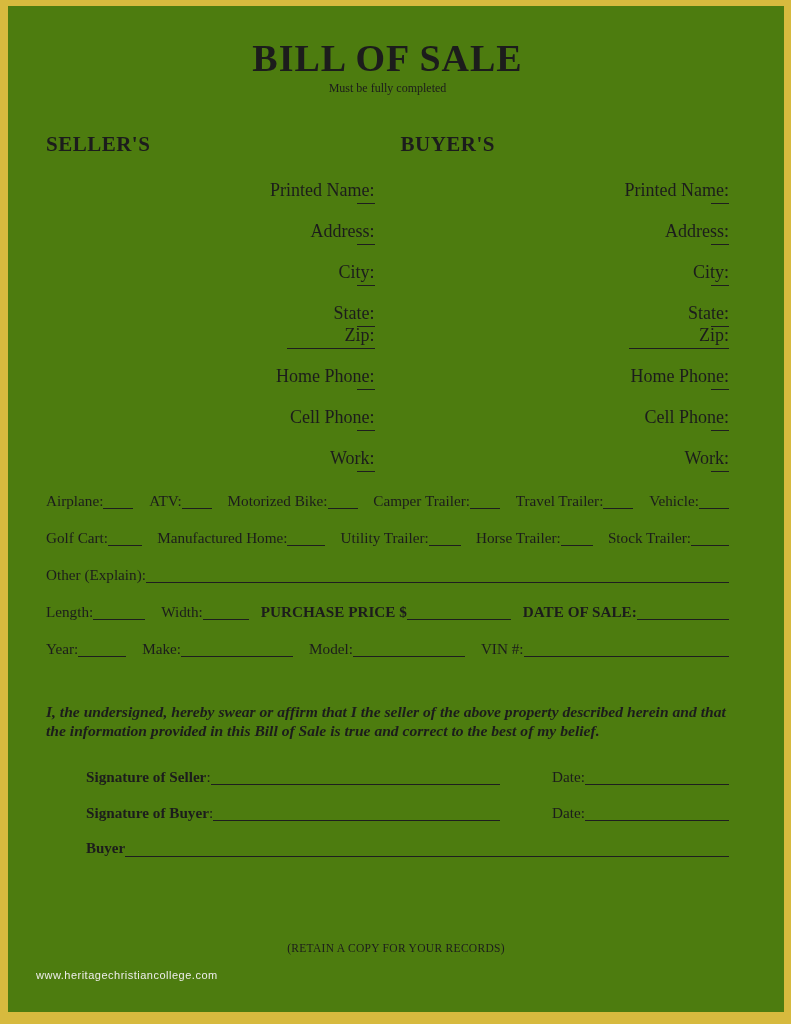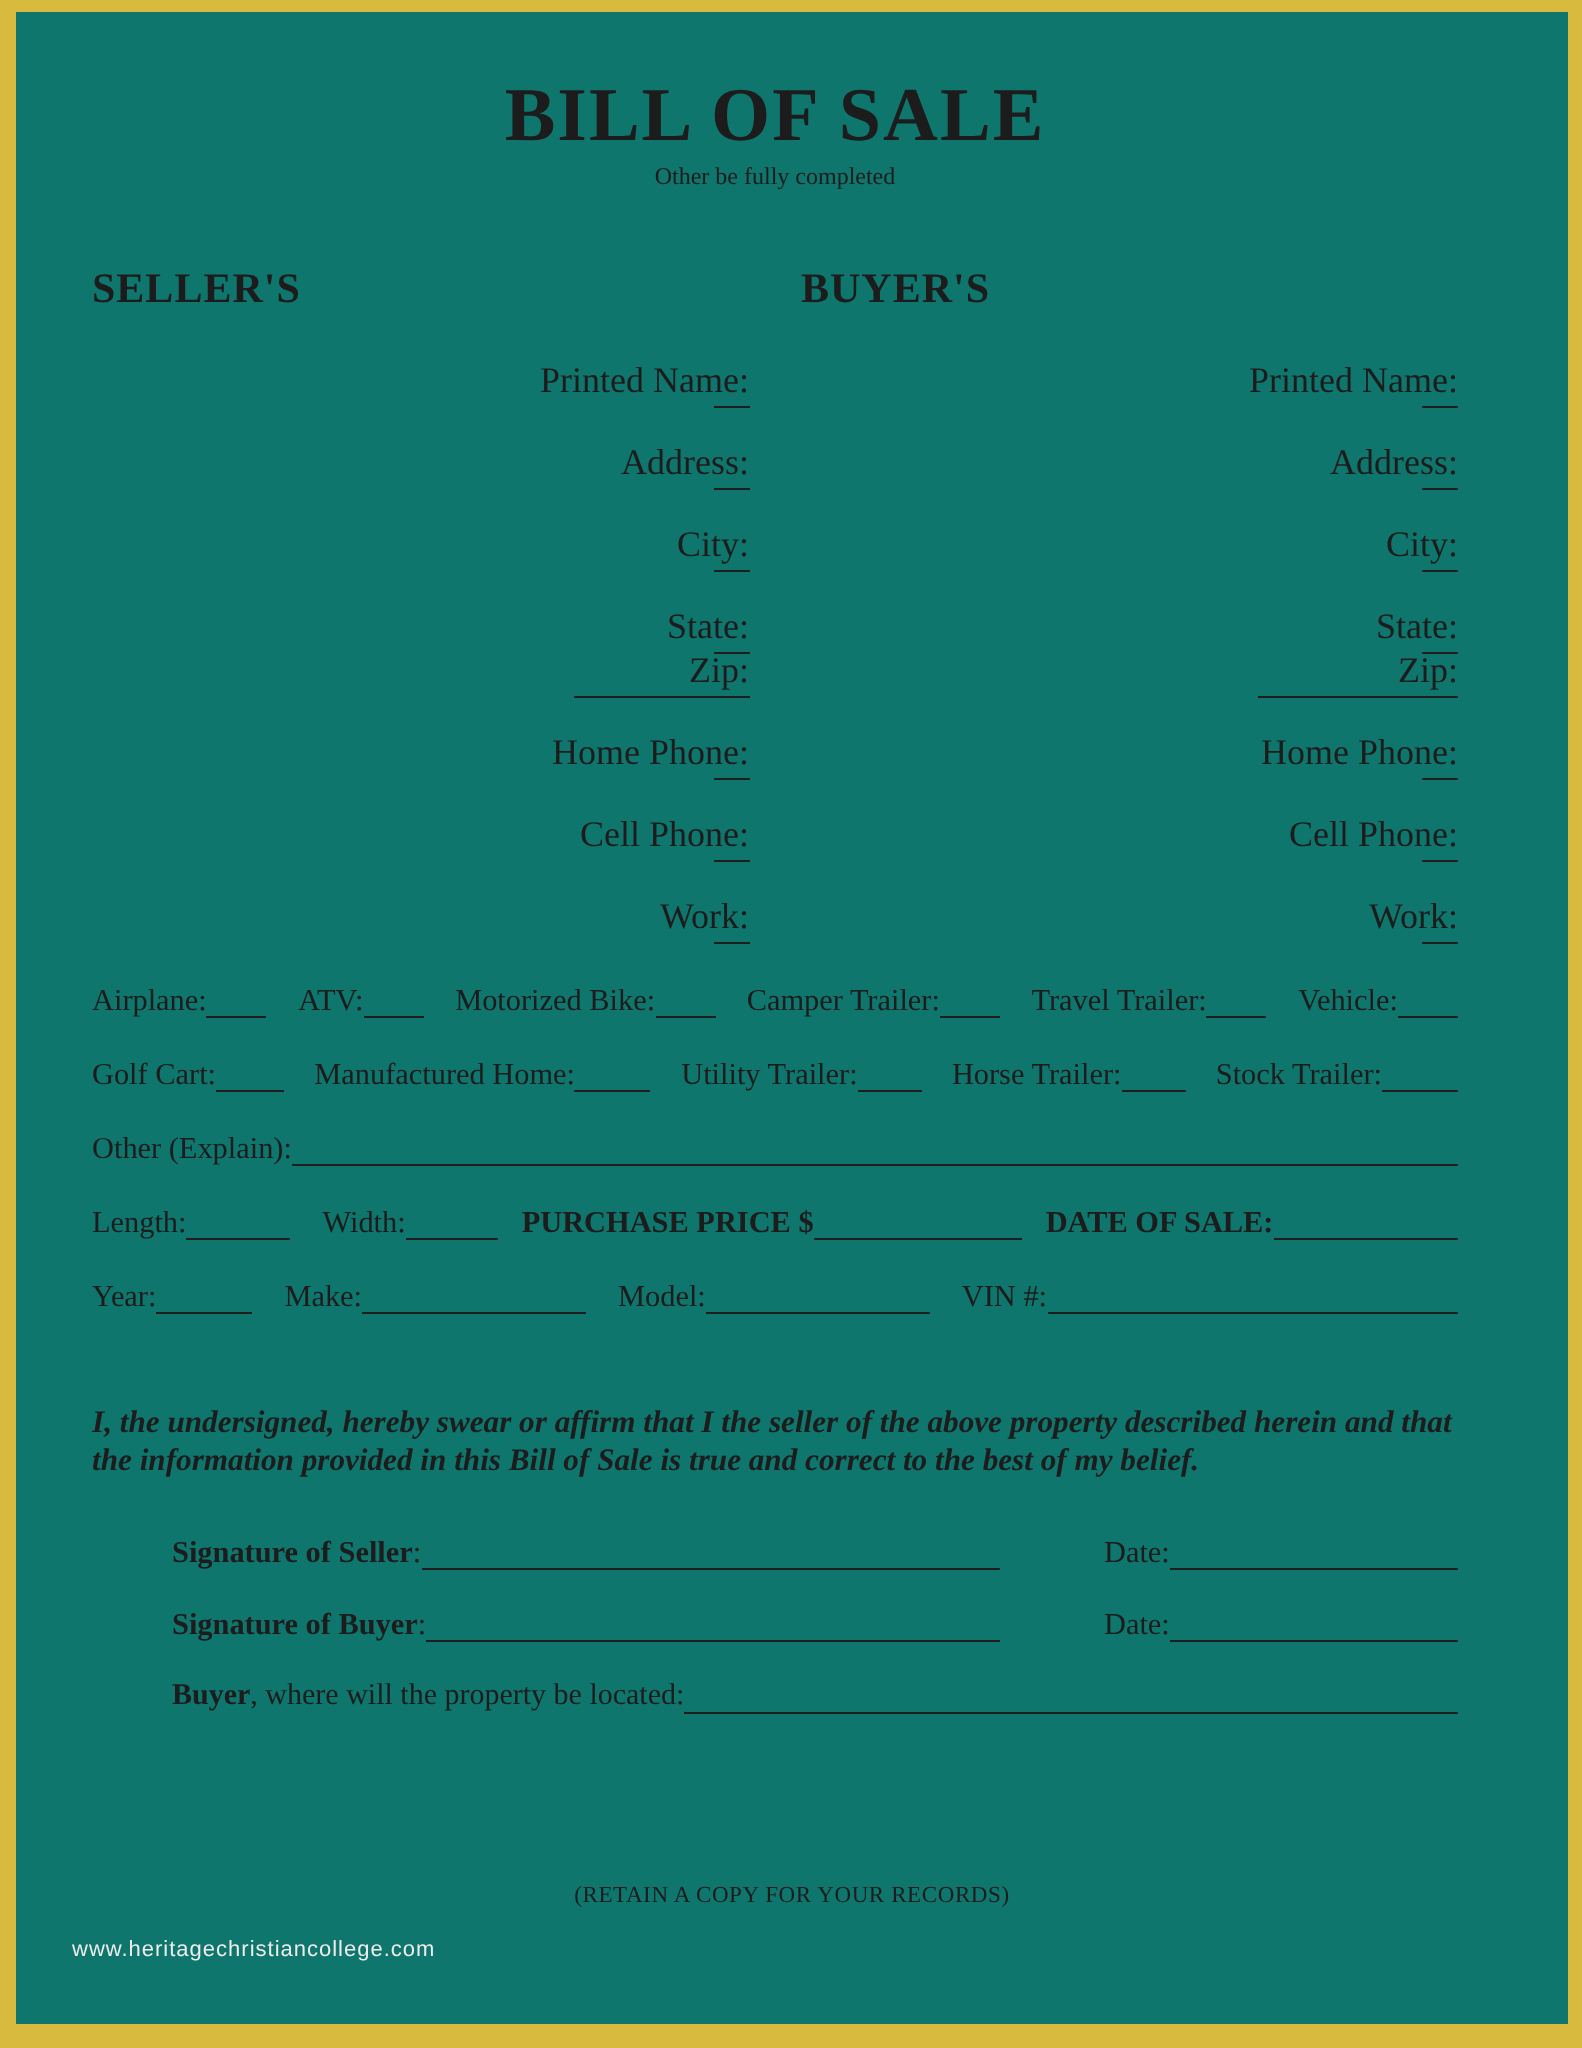--- a/index.html
+++ b/index.html
@@ -7,21 +7,21 @@
   body {
     width: 791px; height: 1024px;
     background: #d7ba3e;            
     position: relative;
     font-family: "Liberation Serif", serif;
     color: #1c1c1c;
     overflow: hidden;
   }
   .sheet {
     position: absolute; top: 6px; left: 8px; right: 7px; bottom: 12px;
-    background: #0f766e;
+    background: #4d7c0f;
   }
   .content {
     position: absolute; inset: 0;
     padding: 0 55px 0 38px;
   }
 
   
   .doc-title {
     text-align: center; font-weight: bold; font-size: 38px;
     letter-spacing: 1px; margin-top: 33px; line-height: 1;
@@ -73,21 +73,21 @@
     font-size: 11px; color: #eeedeb; letter-spacing: .5px;
   }
 </style>
 </head>
 <body>
 
 <div class="sheet">
   <div class="content">
 
     <div class="doc-title">BILL OF SALE</div>
-    <div class="doc-subtitle">Other be fully completed</div>
+    <div class="doc-subtitle">Must be fully completed</div>
 
     <div class="parties">
 
       <div>
         <div class="party-heading">SELLER'S</div>
         <div class="frow">
           <span class="lbl">Printed Name:</span>
           <span class="bl"></span>
         </div>
         <div class="frow">
@@ -275,21 +275,20 @@
           <span class="bl"></span>
         </span>
         <span class="sig-gap"></span>
         <span class="sig-right">
           <span class="lbl">Date:</span>
           <span class="bl"></span>
         </span>
       </div>
       <div class="location-row">
         <span class="lbl bold">Buyer</span>
-        <span class="lbl">, where will the property be located:</span>
         <span class="bl"></span>
       </div>
     </div>
   </div>
 
   <div class="footer-note">(RETAIN A COPY FOR YOUR RECORDS)</div>
   <div class="watermark">www.heritagechristiancollege.com</div>
 </div>
 
 </body></html>

